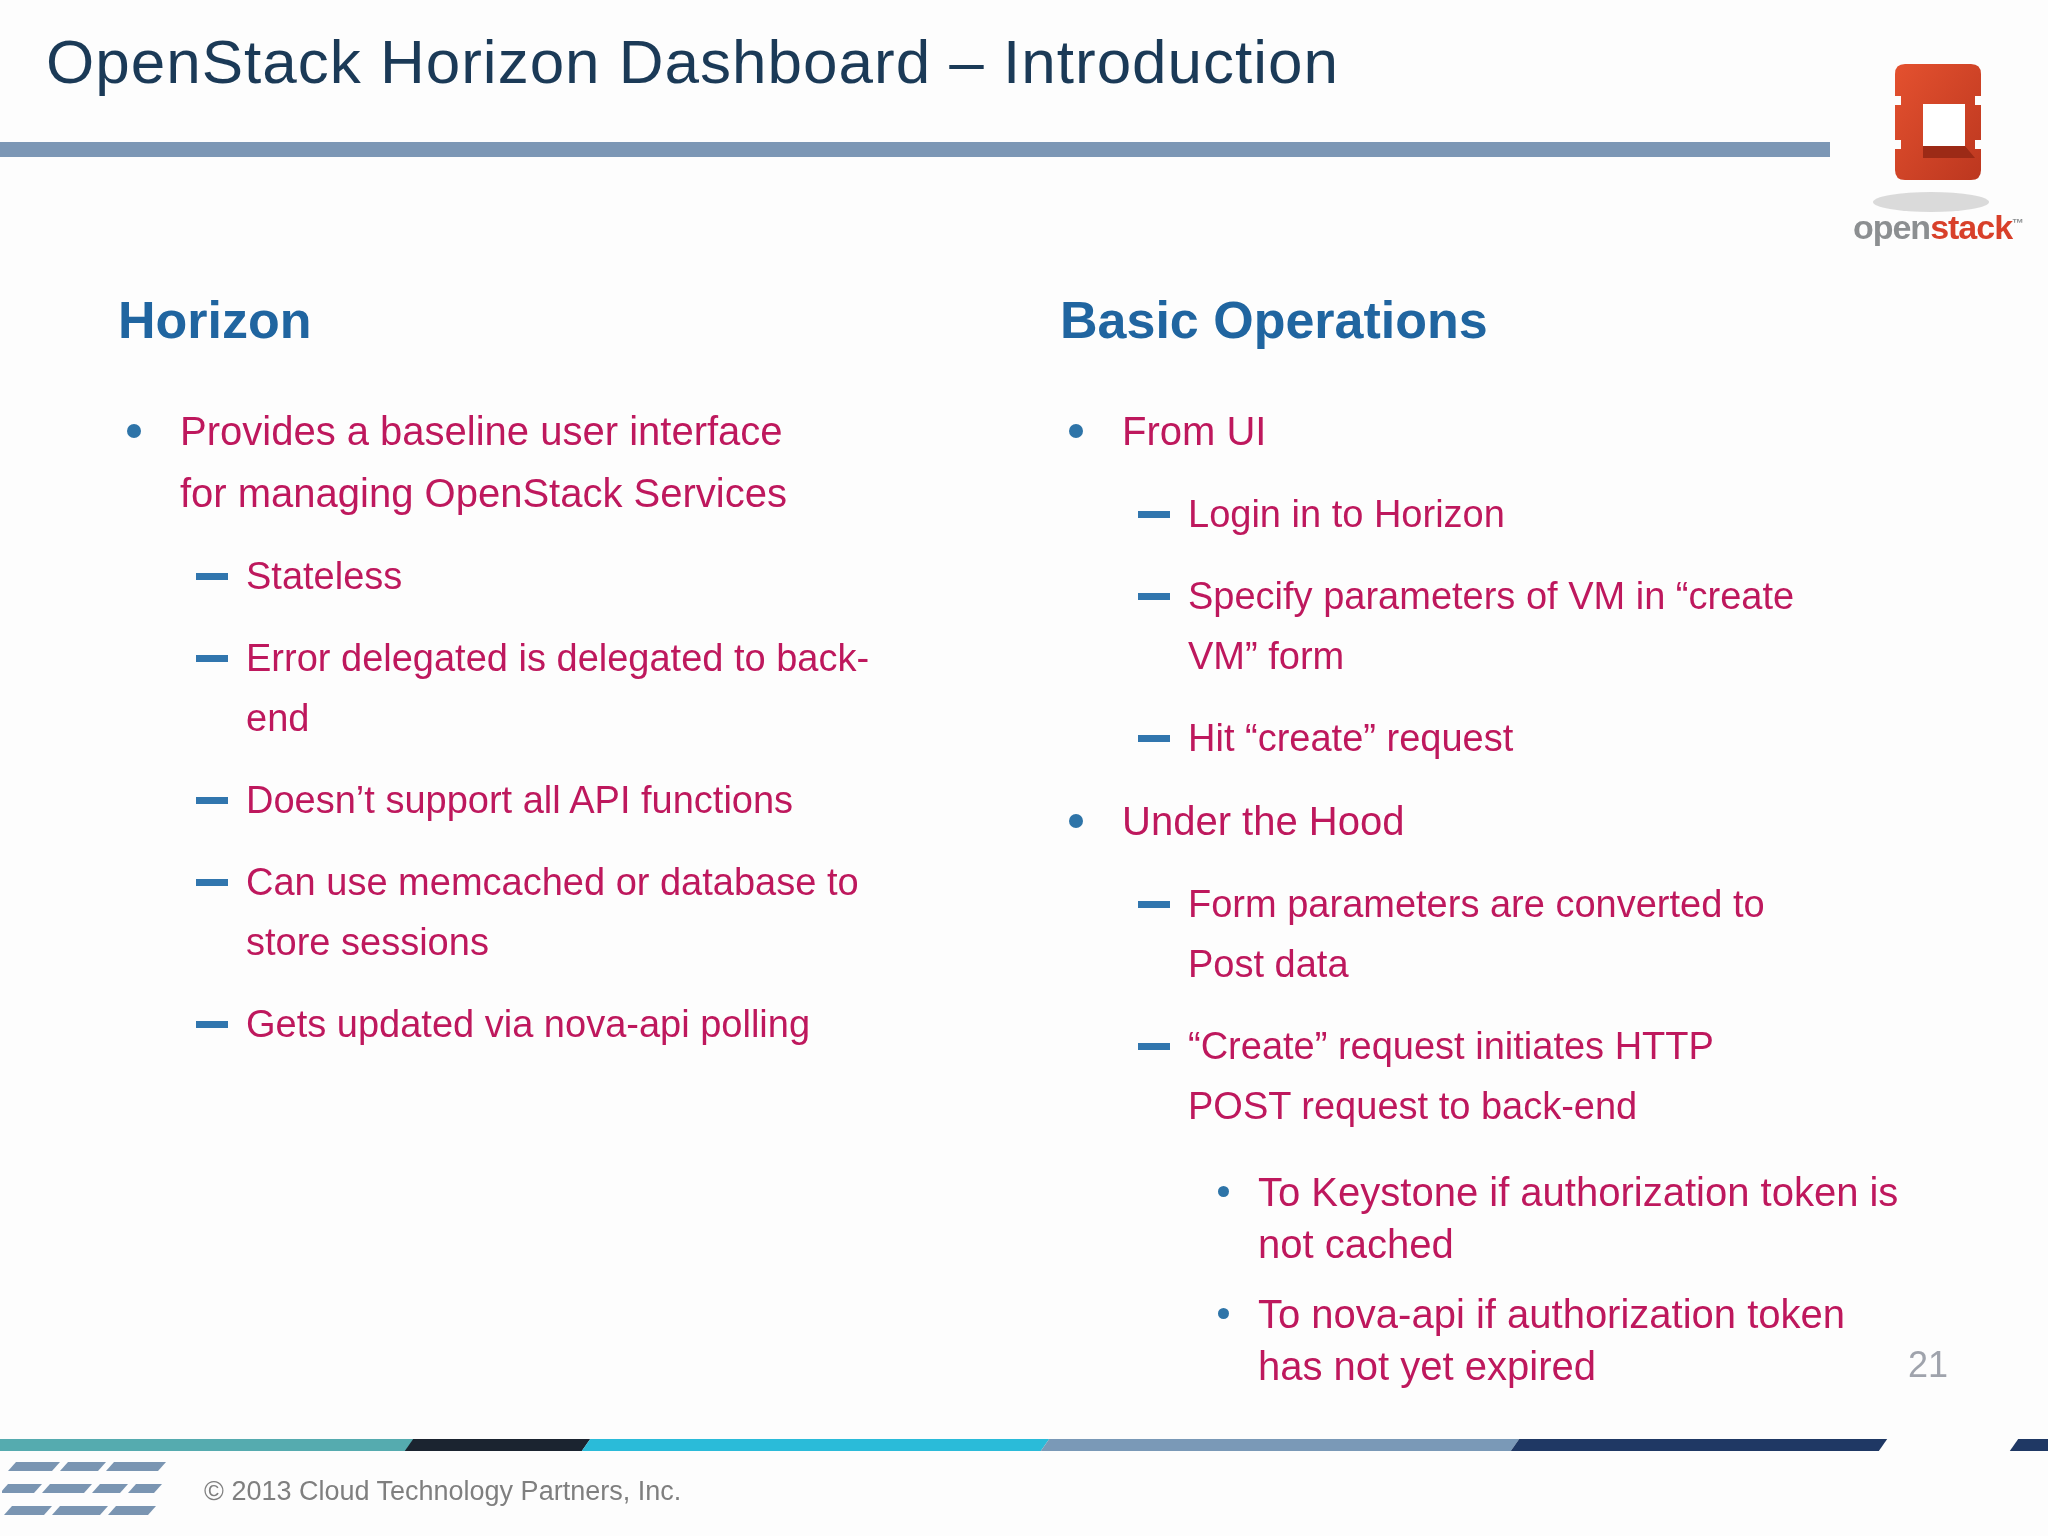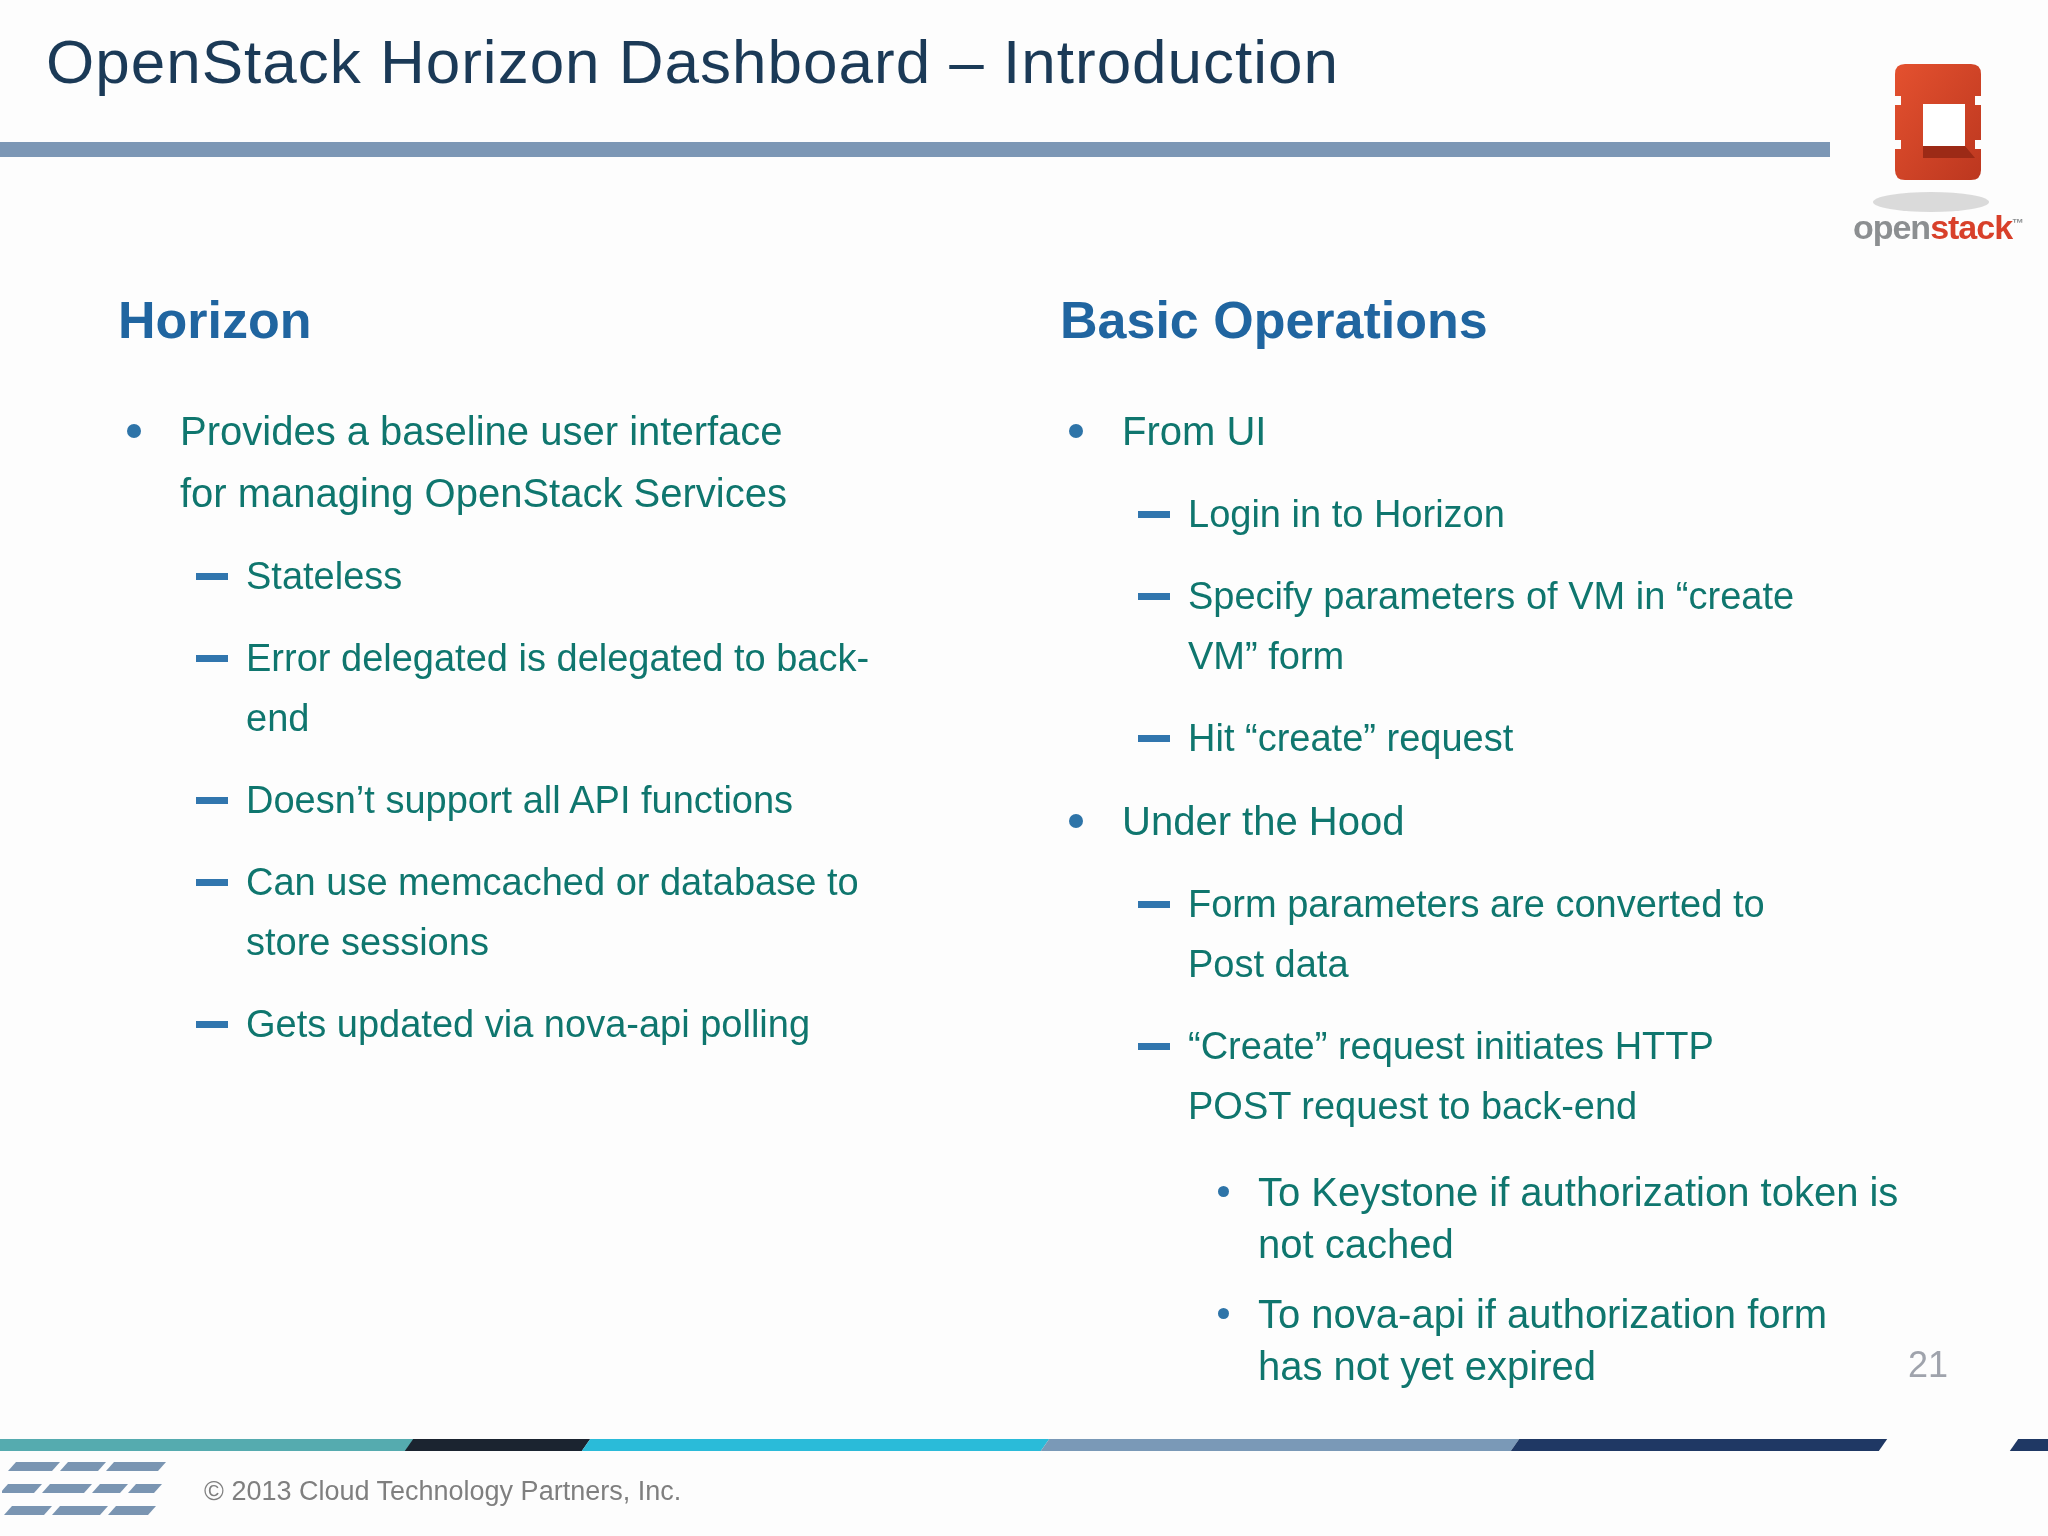--- a/index.html
+++ b/index.html
@@ -18,21 +18,21 @@
   .os-logo svg{display:block;margin:0 auto;}
   .os-wordmark{font-size:34px;font-weight:700;letter-spacing:-1px;margin-top:-6px;white-space:nowrap;}
   .os-open{color:#8c8f91;}
   .os-stack{color:#d8402a;}
   .os-tm{font-size:12px;color:#8c8f91;vertical-align:super;}
   
   .col{position:absolute;top:290px;}
   .col-left{left:118px;width:920px;}
   .col-right{left:1060px;width:960px;}
   .col-heading{font-size:52px;font-weight:700;color:#2065a0;margin:0 0 50px 0;}
-  .li{position:relative;color:#0f766e;}
+  .li{position:relative;color:#be185d;}
   .line{white-space:nowrap;}
   .l1{padding-left:62px;font-size:40px;line-height:62px;margin-bottom:22px;}
   .l1 .marker{position:absolute;left:9px;top:24px;width:14px;height:14px;border-radius:50%;background:#2e74a8;}
   .l2{margin-left:78px;padding-left:50px;font-size:38px;line-height:60px;margin-bottom:22px;}
   .l2 .marker{position:absolute;left:0;top:27px;width:32px;height:7px;background:#3176ae;}
   .l3{margin-left:158px;padding-left:40px;font-size:40px;line-height:52px;margin-bottom:18px;}
   .l3 .marker{position:absolute;left:0;top:20px;width:11px;height:11px;border-radius:50%;background:#2e74a8;}
   .mt-extra{margin-top:14px;}
   .mt-l3{margin-top:30px;}
   
@@ -149,21 +149,21 @@
       <div class="line">POST request to back-end</div>
     </div>
 
     <div class="li l3 mt-l3">
       <span class="marker"></span>
       <div class="line">To Keystone if authorization token is</div>
       <div class="line">not cached</div>
     </div>
     <div class="li l3">
       <span class="marker"></span>
-      <div class="line">To nova-api if authorization form</div>
+      <div class="line">To nova-api if authorization token</div>
       <div class="line">has not yet expired</div>
     </div>
   </div>
 
   <div class="stripe">
     <div class="seg seg-teal"></div>
     <div class="seg seg-dark"></div>
     <div class="seg seg-cyan"></div>
     <div class="seg seg-steel"></div>
     <div class="seg seg-navy"></div>

